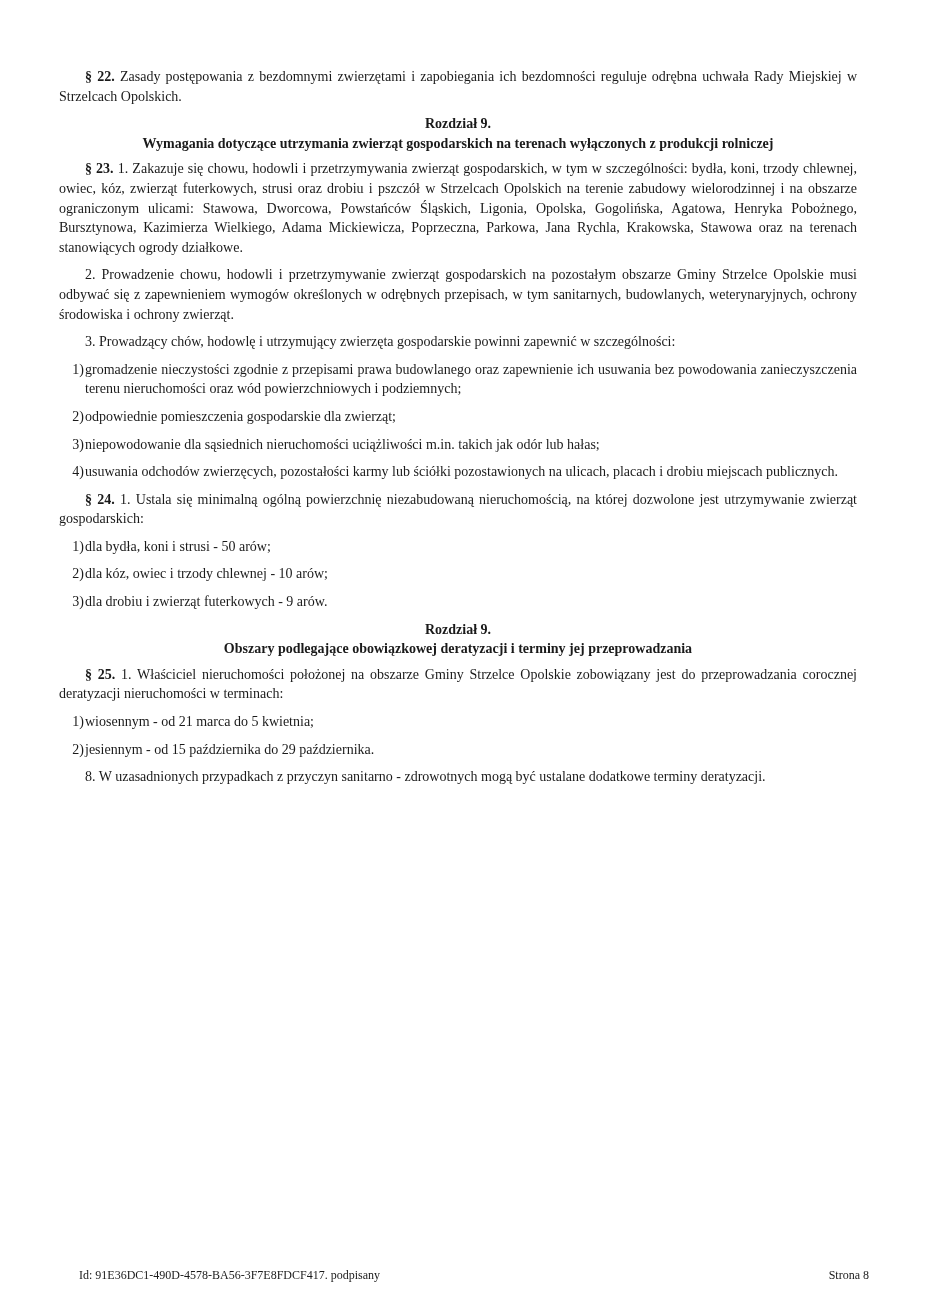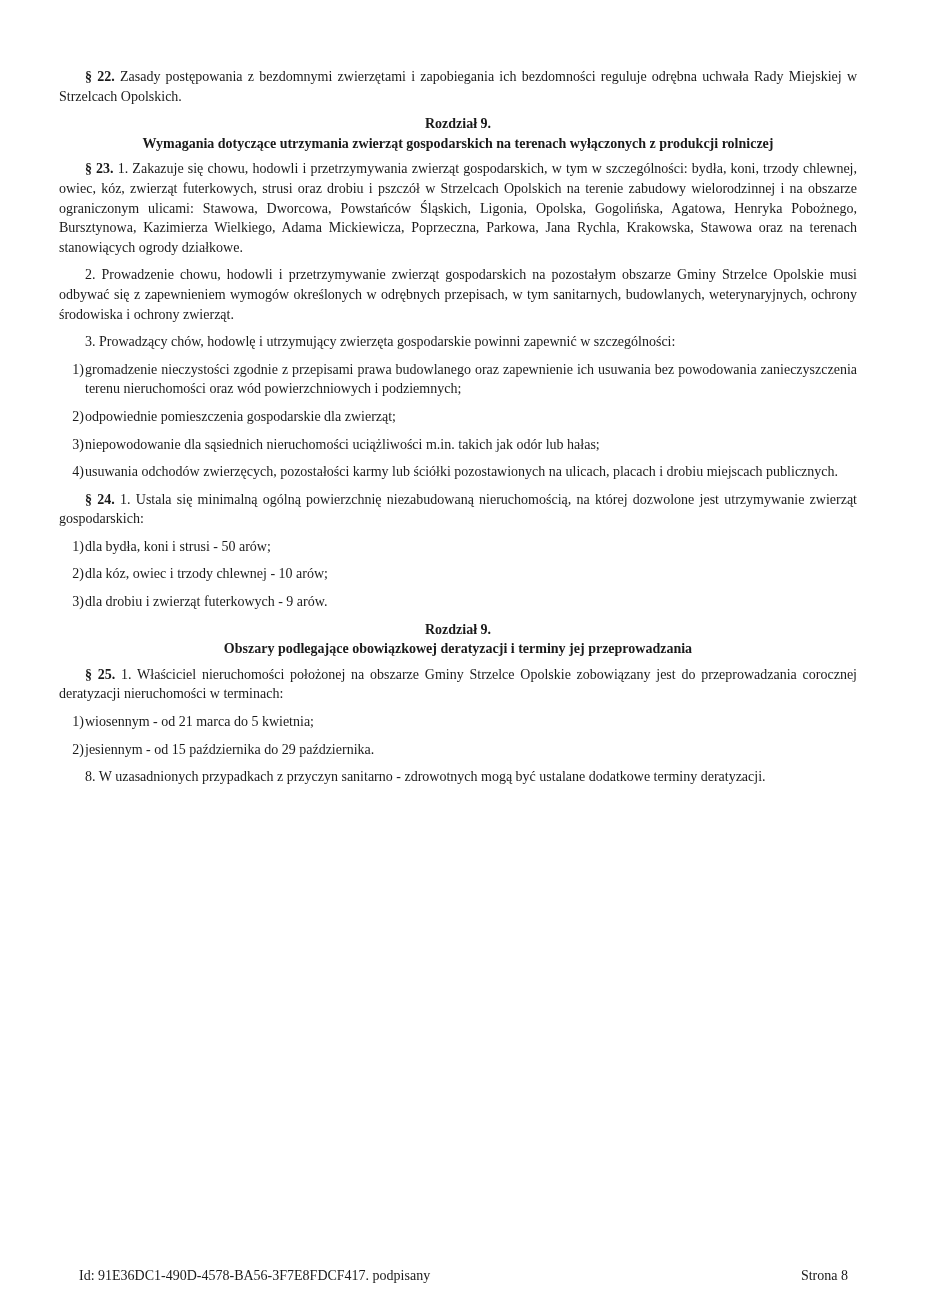--- a/index.html
+++ b/index.html
@@ -7,21 +7,21 @@
          font-family: "Liberation Serif", "DejaVu Serif", serif; color: #1a1a1a; }
   .page { position: absolute; left: 59px; top: 67px; width: 798px; font-size: 14px; line-height: 19.6px; }
   p { margin: 0 0 8px 0; text-align: justify; }
   .indent { text-indent: 26px; }
   .par-num { font-weight: bold; }
   .chapter { text-align: center; font-weight: bold; margin: 0 0 6px 0; }
   .chapter div { line-height: 19.6px; }
   .list-item { display: flex; margin: 0 0 8px 0; }
   .list-num { width: 25px; flex: none; text-align: right; padding-right: 1px; margin-left: 0px; }
   .list-text { flex: 1; text-align: justify; }
-  .footer { position: absolute; top: 1268px; left: 79px; right: 82px; font-size: 14px; display: flex; justify-content: space-between; }
+  .footer { position: absolute; top: 1268px; left: 79px; right: 61px; font-size: 12px; display: flex; justify-content: space-between; }
 </style>
 </head>
 <body>
 
 <div class="page">
 
   <p class="indent"><span class="par-num">§ 22.</span><span> Zasady postępowania z bezdomnymi zwierzętami i zapobiegania ich bezdomności reguluje odrębna uchwała Rady Miejskiej w Strzelcach Opolskich.</span></p>
 
   <div class="chapter">
     <div>Rozdział 9.</div>

